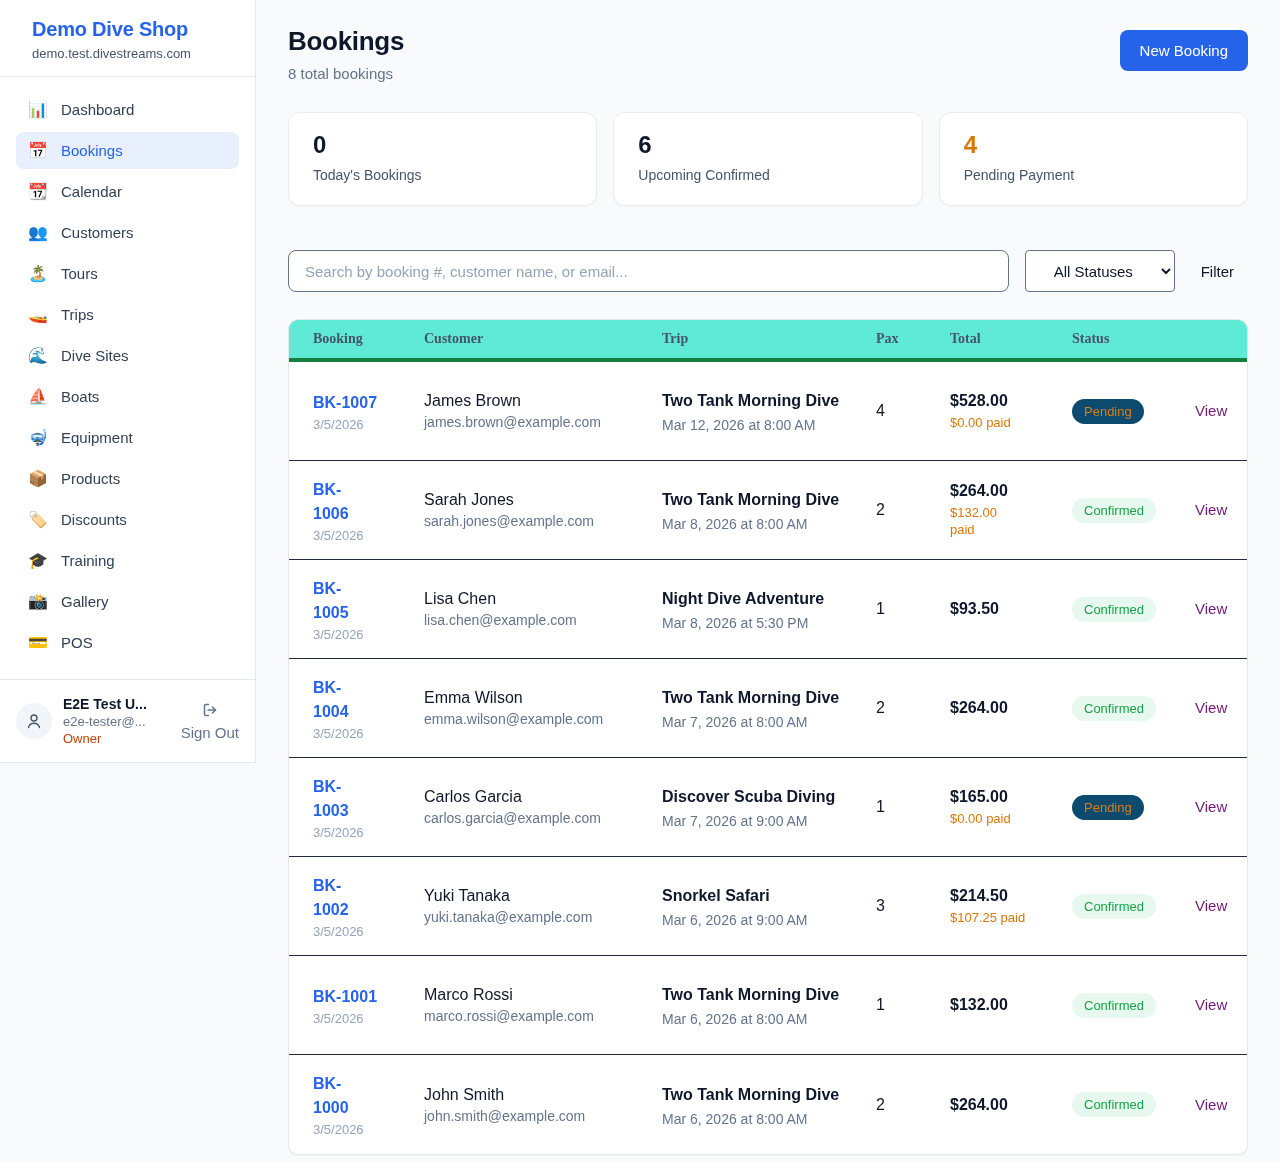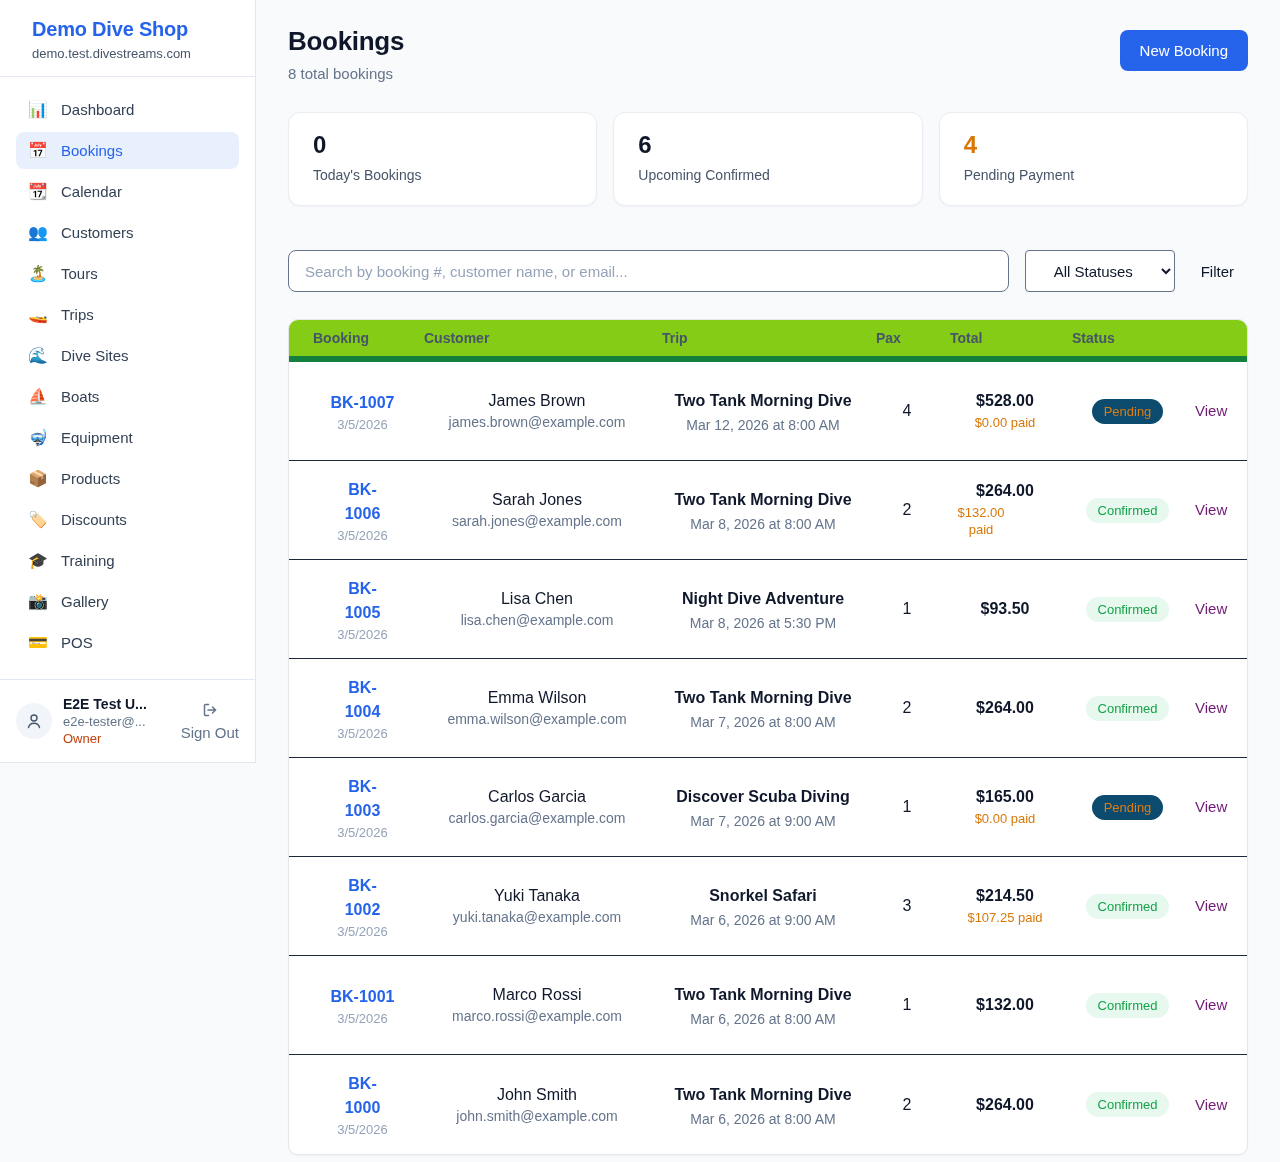--- a/index.html
+++ b/index.html
@@ -94,27 +94,26 @@
     box-shadow:0 1px 2px rgba(15,23,42,0.04);
     overflow:hidden;
   }
   .thead, .trow {
     display:grid;
     grid-template-columns:111px 238px 214px 74px 122px 123px 1fr;
     padding:0 24px;
   }
   .thead {
     height:42px; align-items:center;
-    background:#84cc16; border-bottom:6px solid #15803d;
+    background:#5eead4; border-bottom:4px solid #15803d;font-family:Liberation Serif, serif;
   }
   .th { font-size:14px; font-weight:600; color:#475569; }
   .trow {
     align-items:center; min-height:99px; padding-top:14px; padding-bottom:14px;
     border-bottom:1px solid #1e293b;
-    text-align:center;
   }
   .trow:last-child { border-bottom:none; }
   .cell { padding-right:12px; }
   .bid { font-size:16px; font-weight:600; color:#2563eb; cursor:pointer; display:inline-block; line-height:24px; }
   .bid.two-line { max-width:46px; }
   .bdate { font-size:13px; color:#94a3b8; margin-top:2px; }
   .cname { font-size:16px; font-weight:500; color:#0f172a; }
   .cemail { font-size:14px; color:#64748b; margin-top:4px; }
   .tname { font-size:16px; font-weight:600; color:#0f172a; line-height:24px; }
   .tdate { font-size:14px; color:#64748b; margin-top:4px; }

